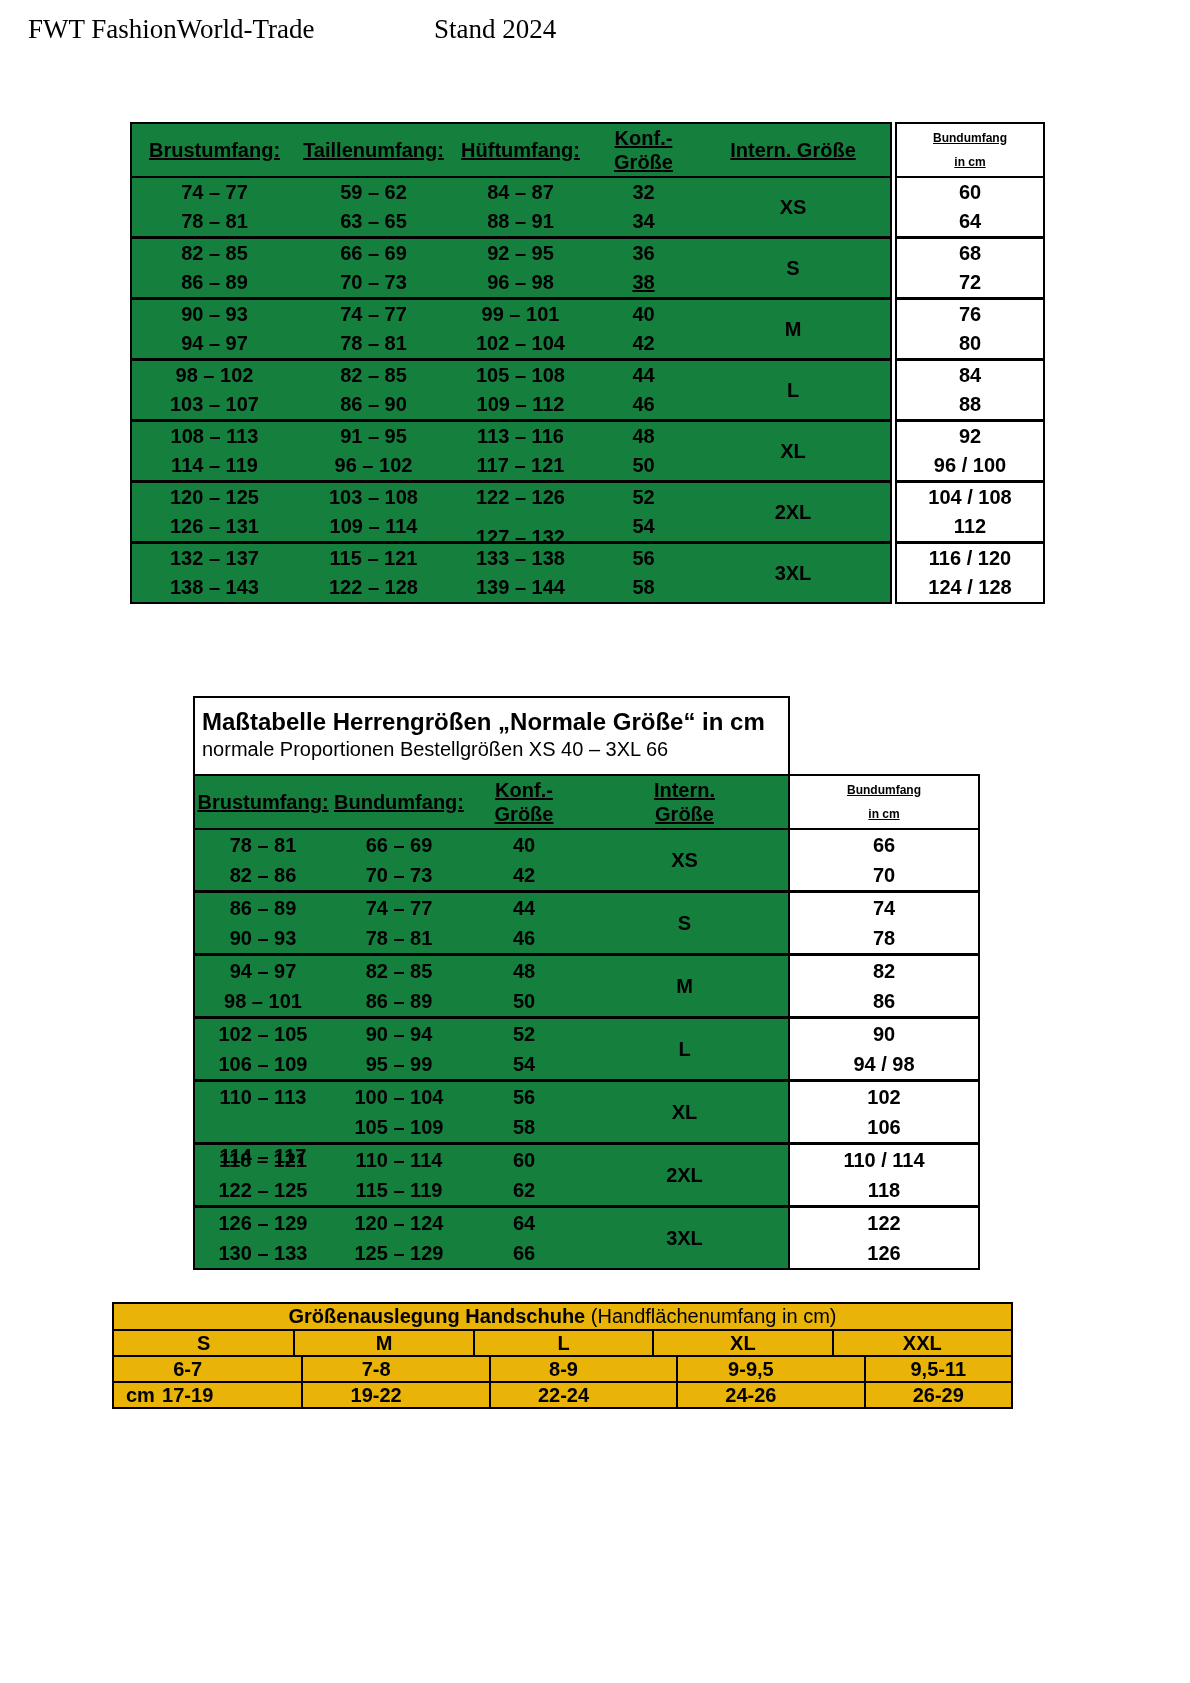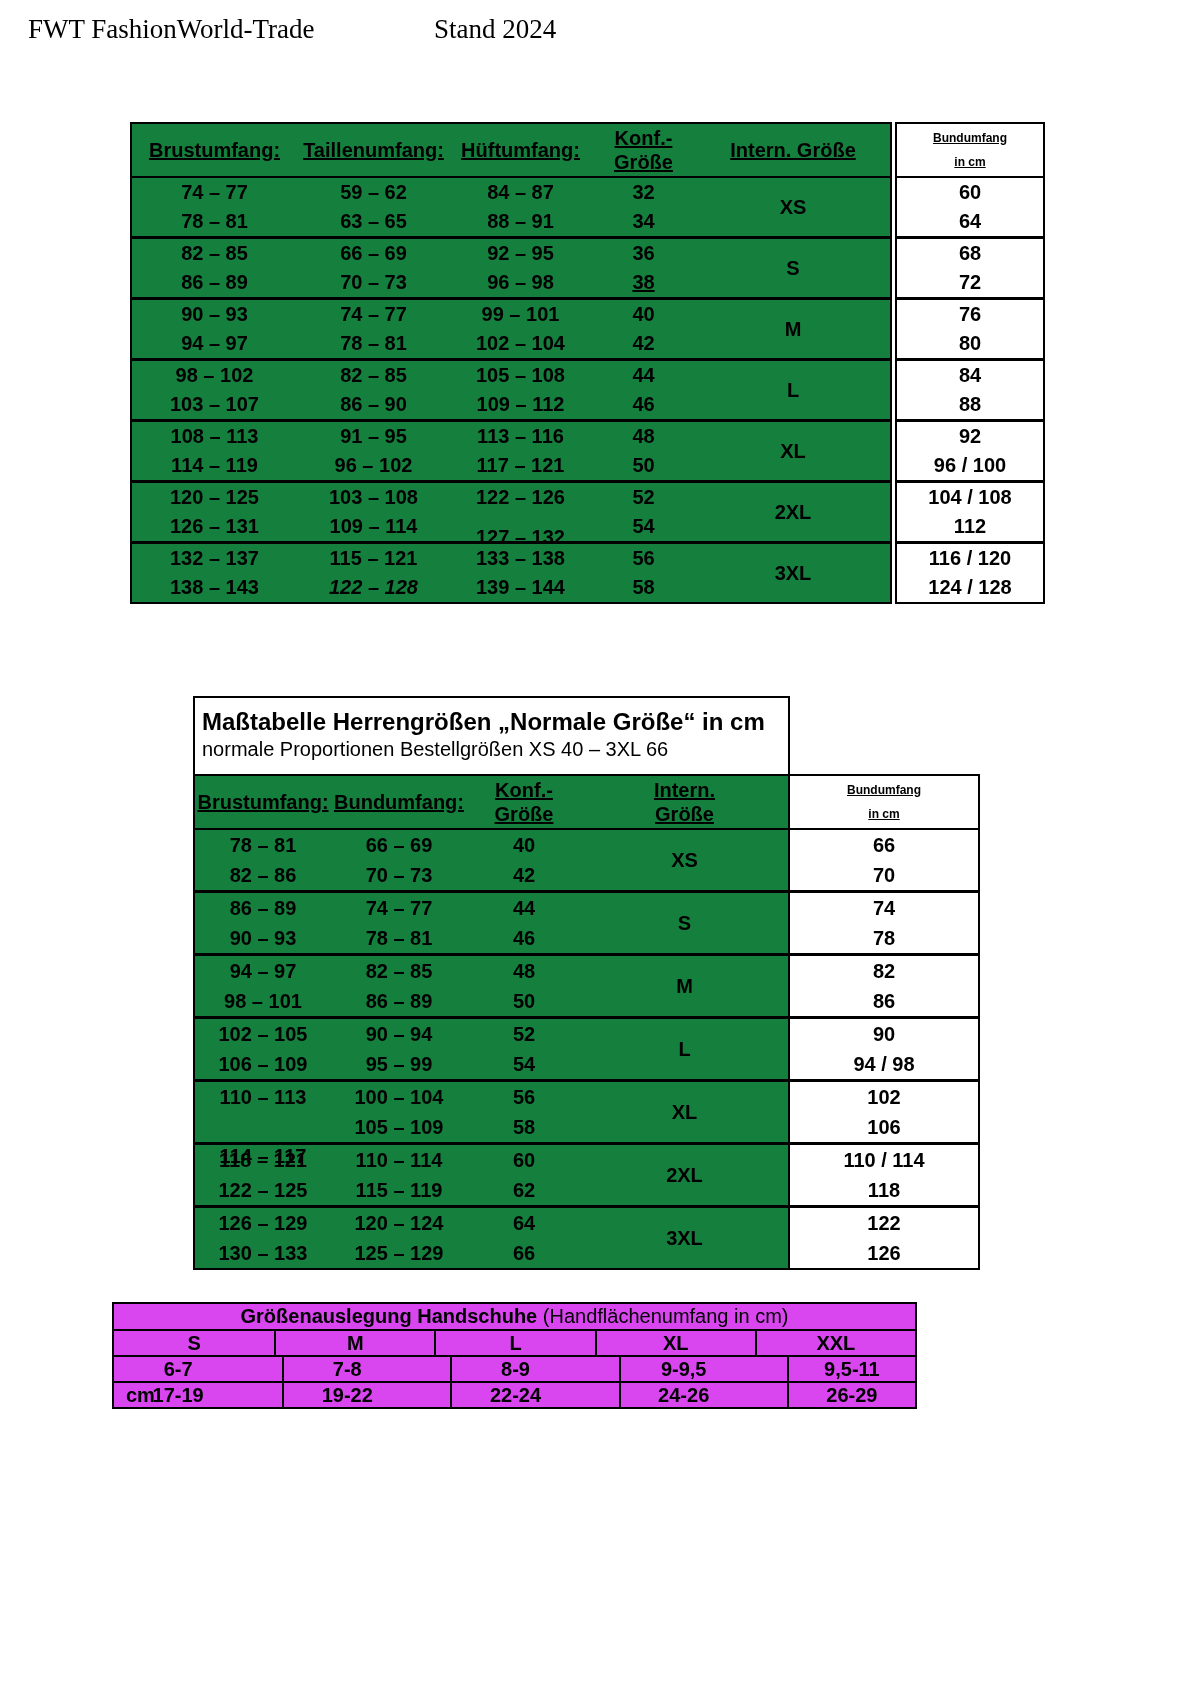--- a/index.html
+++ b/index.html
@@ -34,22 +34,22 @@
   .bund-box { position:absolute; box-sizing:border-box; border:2px solid #000; background:#fff; }
   .bund-hdr { height:52px; border-bottom:2px solid #000; display:flex; flex-direction:column;
     align-items:center; justify-content:center; font-weight:bold; font-size:12px; line-height:24px; }
   .bund-hdr .u { text-decoration:underline; }
   .bgrp + .bgrp { border-top:3px solid #000; }
   .w-bund .bcell { height:29px; }
   .m-bund .bcell { height:30px; }
   .bcell { display:flex; align-items:center; justify-content:center; font-weight:bold; font-size:20px; }
 
   
-  .gloves { position:absolute; left:112px; top:1302px; width:805px;
-    box-sizing:border-box; border:2px solid #000; background:#d946ef; }
+  .gloves { position:absolute; left:112px; top:1302px; width:901px;
+    box-sizing:border-box; border:2px solid #000; background:#eab308; }
   .g-title { height:25px; border-bottom:2px solid #000; text-align:center;
     font-size:20px; line-height:25px; white-space:nowrap; }
   .g-title .b { font-weight:bold; }
   .g-grid { display:grid; grid-template-columns:repeat(5,1fr); height:24px; }
   .g-grid + .g-grid { border-top:2px solid #000;gap:40px; }
   .g-cell { position:relative; display:flex; align-items:center; justify-content:center;
     font-weight:bold; font-size:20px; border-left:2px solid #000; }
   .g-cell:first-child { border-left:none; }
   .cm-label { position:absolute; left:12px; font-weight:bold; font-size:20px; }
 </style>
@@ -150,21 +150,21 @@
             <div class="cell" style="grid-area: 2 / 3; margin-top: 21px;">127 – 132</div>
             <div class="cell" style="grid-area: 2 / 4;">54</div>
             <div class="cell" style="grid-area: 1 / 5 / span 2;">2XL</div>
           </div>
           <div class="grp w-cols">
             <div class="cell" style="grid-area: 1 / 1;">132 – 137</div>
             <div class="cell" style="grid-area: 1 / 2;">115 – 121</div>
             <div class="cell" style="grid-area: 1 / 3;">133 – 138</div>
             <div class="cell" style="grid-area: 1 / 4;">56</div>
             <div class="cell" style="grid-area: 2 / 1;">138 – 143</div>
-            <div class="cell" style="grid-area: 2 / 2; font-style: italic;">122 – 128</div>
+            <div class="cell" style="grid-area: 2 / 2;">122 – 128</div>
             <div class="cell" style="grid-area: 2 / 3;">139 – 144</div>
             <div class="cell" style="grid-area: 2 / 4;">58</div>
             <div class="cell" style="grid-area: 1 / 5 / span 2;">3XL</div>
           </div>
         </div>
     </div>
 
     <div class="bund-box" style="left:765px; top:62px; width:150px;">
       <div class="bund-hdr">
         <span class="u">Bundumfang</span>

